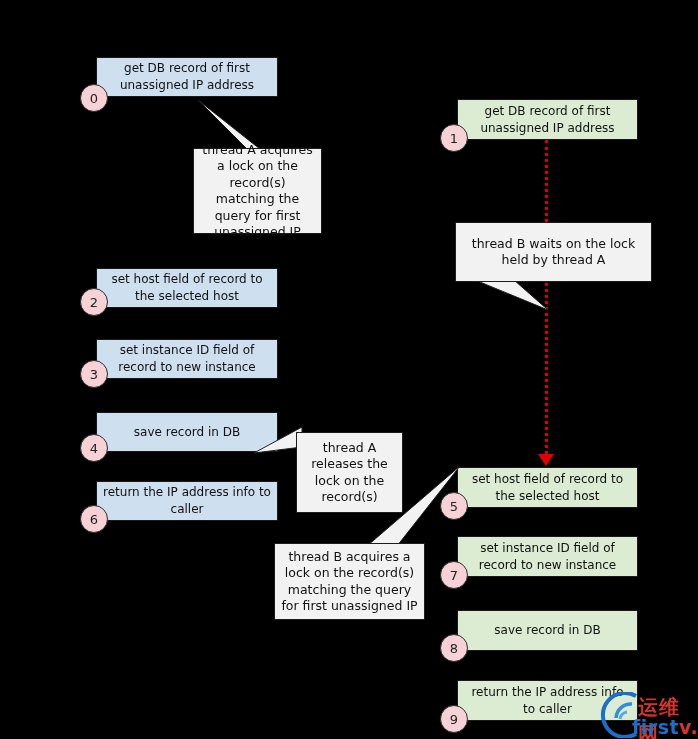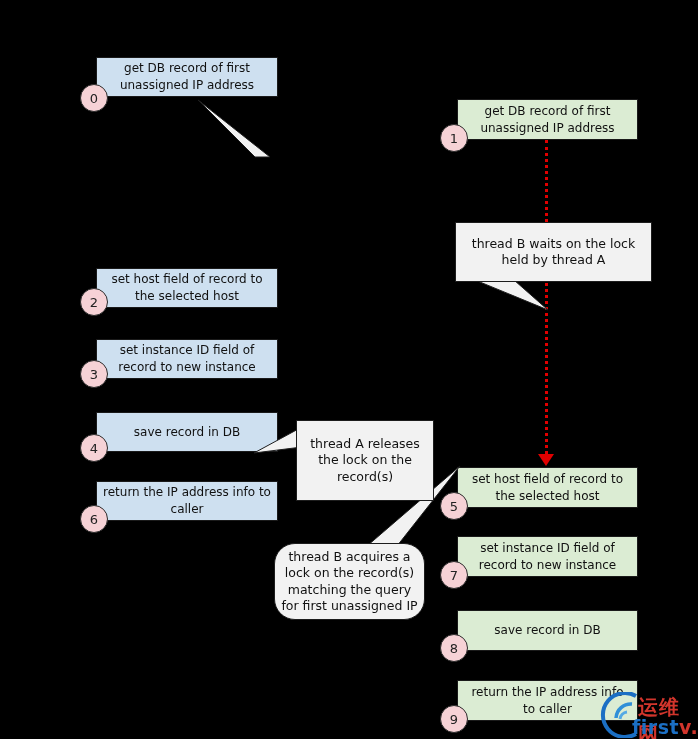--- a/index.html
+++ b/index.html
@@ -83,26 +83,27 @@
   </svg>
 
   <svg class="tail" style="left:240px;top:415px;width:120px;height:55px;">
     <polygon points="14,38 62,12 62,32" fill="#f2f2f2" stroke="#1d1d1d" stroke-width="1"></polygon>
   </svg>
 
   <svg class="tail" style="left:335px;top:460px;width:135px;height:105px;">
     <polygon points="125,6 32,86 62,86" fill="#f2f2f2" stroke="#1d1d1d" stroke-width="1"></polygon>
   </svg>
 
+  <div class="callout" style="left:193px;top:148px;width:129px;height:86px;">thread A acquires a lock on the record(s) matching the query for first unassigned IP</div>
 
   <div class="callout" style="left:455px;top:222px;width:197px;height:60px;">thread B waits on the lock held by thread A</div>
 
-  <div class="callout" style="left:296px;top:420px;width:138px;height:81px;">thread A releases the lock on the record(s)</div>
+  <div class="callout" style="left:296px;top:432px;width:107px;height:81px;">thread A releases the lock on the record(s)</div>
 
-  <div class="callout" style="left:274px;top:543px;width:151px;height:77px;border-radius:21px;">thread B acquires a lock on the record(s) matching the query for first unassigned IP</div>
+  <div class="callout" style="left:274px;top:543px;width:151px;height:77px;">thread B acquires a lock on the record(s) matching the query for first unassigned IP</div>
 
   <svg class="wm" style="left:596px;top:692px;width:48px;height:46px;">
     <path d="M40 4 A22 22 0 1 0 40 42" fill="none" stroke="#1b6fc4" stroke-width="4"></path>
     <path d="M36 12 A15 15 0 0 0 20 26" fill="none" stroke="#2f8fd8" stroke-width="3.5"></path>
     <path d="M31 20 A8 8 0 0 0 24 27" fill="none" stroke="#54a9e4" stroke-width="3"></path>
   </svg>
   <div class="wm wm-cn" style="left:638px;top:694px;">运维网</div>
   <div class="wm wm-en" style="left:632px;top:716px;">
     <span class="b">first</span><span class="r">v.com</span>
   </div>

